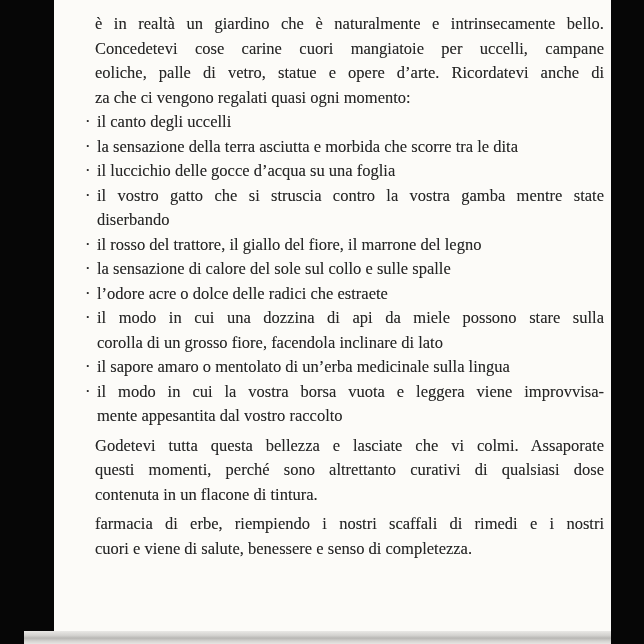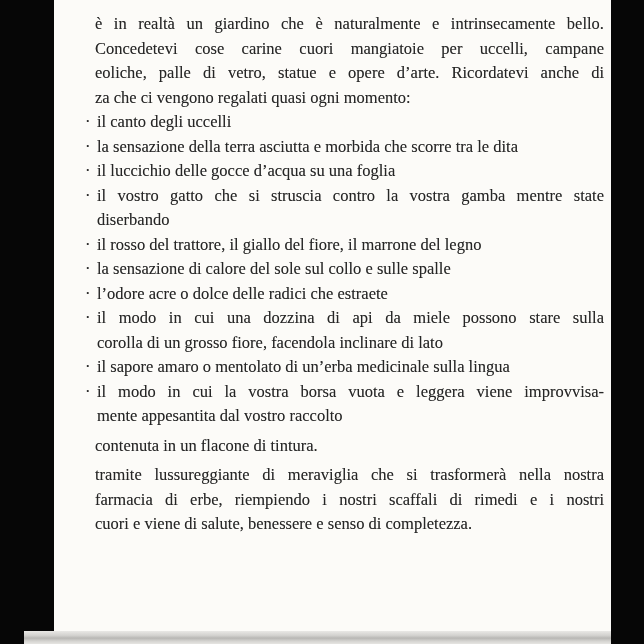--- a/index.html
+++ b/index.html
@@ -88,22 +88,23 @@
         <div class="line">corolla di un grosso fiore, facendola inclinare di lato</div>
       </div>
       <div class="block block--bullet">
         <div class="line"><span class="bullet-dot">·</span>il sapore amaro o mentolato di un’erba medicinale sulla lingua</div>
       </div>
       <div class="block block--bullet">
         <div class="line line--full"><span class="bullet-dot">·</span>il modo in cui la vostra borsa vuota e leggera viene improvvisa-</div>
         <div class="line">mente appesantita dal vostro raccolto</div>
       </div>
       <div class="block block--paragraph">
+        <div class="line line--full">Godetevi tutta questa bellezza e lasciate che vi colmi. Assaporate</div>
+        <div class="line line--full">questi momenti, perché sono altrettanto curativi di qualsiasi dose</div>
         <div class="line">contenuta in un flacone di tintura.</div>
       </div>
       <div class="block block--paragraph">
-        <div class="line line--full">tramite lussureggiante di meraviglia che si trasformerà nella nostra</div>
         <div class="line line--full">farmacia di erbe, riempiendo i nostri scaffali di rimedi e i nostri</div>
         <div class="line">cuori e viene di salute, benessere e senso di completezza.</div>
       </div>
     </div>
 </div>
 <div class="page-edge-shadow"></div>
 
 </body></html>

